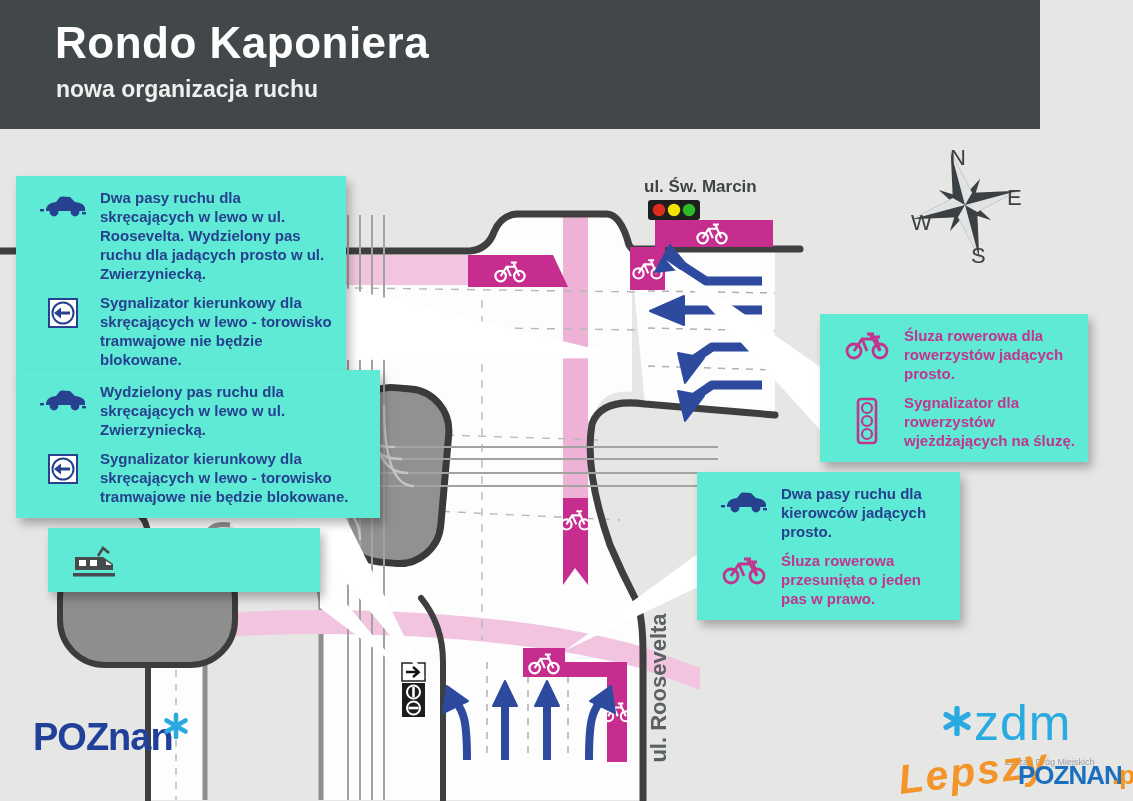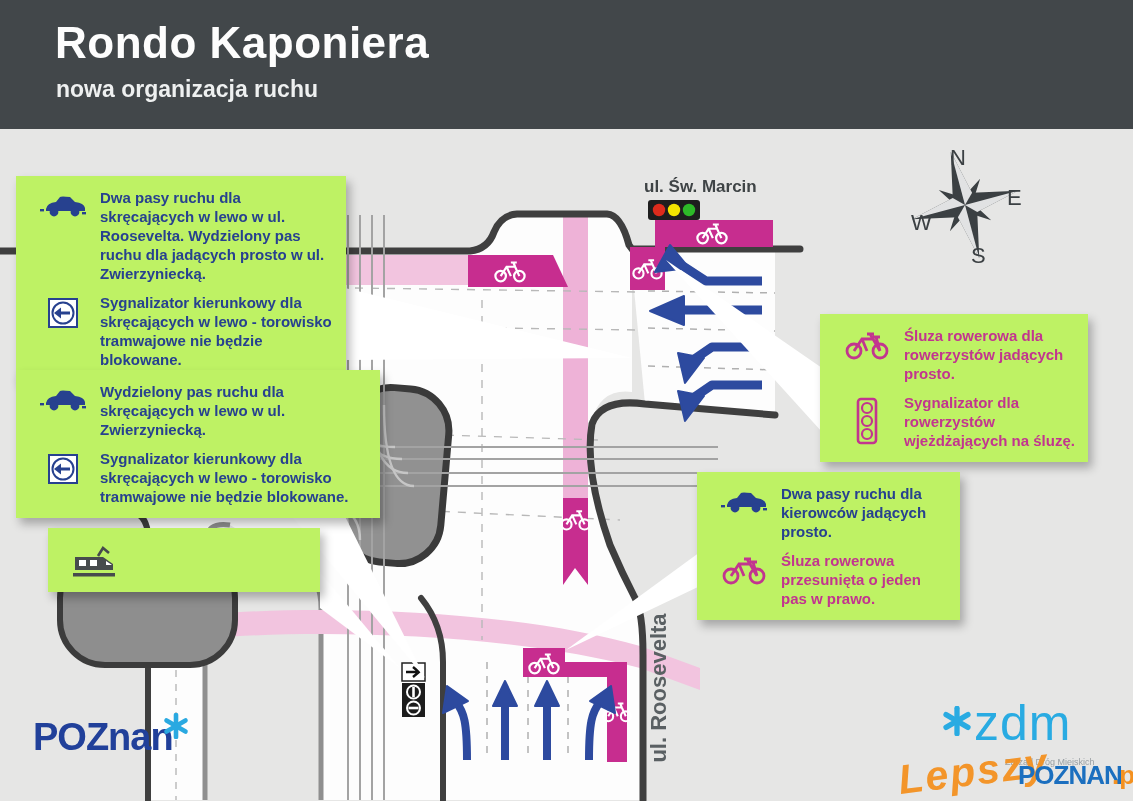--- a/index.html
+++ b/index.html
@@ -1,28 +1,28 @@
 <!DOCTYPE html>
 <html><head>
 <meta charset="utf-8">
 <style>
   html,body{margin:0;padding:0;}
   body{font-family:"Liberation Sans","DejaVu Sans",sans-serif;}
   .canvas{position:relative;width:1133px;height:801px;background:#e6e6e5;overflow:hidden;}
 
   
-  .header{position:absolute;left:0;top:0;width:1133px;height:129px;background:#42474a;}
+  .header{position:absolute;left:0;top:0;width:1040px;height:129px;background:#42474a;}
   .header .title{position:absolute;left:55px;top:18px;color:#fdfdfd;font-size:44px;font-weight:bold;letter-spacing:.5px;}
   .header .subtitle{position:absolute;left:56px;top:76px;color:#eef0f0;font-size:23px;font-weight:bold;}
 
   
   .mapsvg{position:absolute;left:0;top:129px;width:1133px;height:672px;}
 
   
-  .callout{position:absolute;background:#bef264;box-shadow:4px 6px 9px rgba(0,0,0,.28);padding:12px 12px 12px 10px;box-sizing:border-box;}
+  .callout{position:absolute;background:#5eead4;box-shadow:4px 6px 9px rgba(0,0,0,.28);padding:12px 12px 12px 10px;box-sizing:border-box;}
   .callout .row{display:flex;align-items:flex-start;margin-bottom:10px;}
   .callout .row:last-child{margin-bottom:0;}
   .callout .ico{flex:0 0 74px;display:flex;justify-content:center;align-items:center;padding-top:4px;}
   .callout .txt{flex:1;font-size:15px;line-height:1.27;font-weight:bold;}
   .txt-blue{color:#27418f;}
   .txt-mag{color:#c2358f;}
   .txt-gray{color:#474b4d;}
 
   
   .sw-marcin{position:absolute;left:644px;top:177px;font-size:17px;font-weight:bold;color:#3f4446;}

